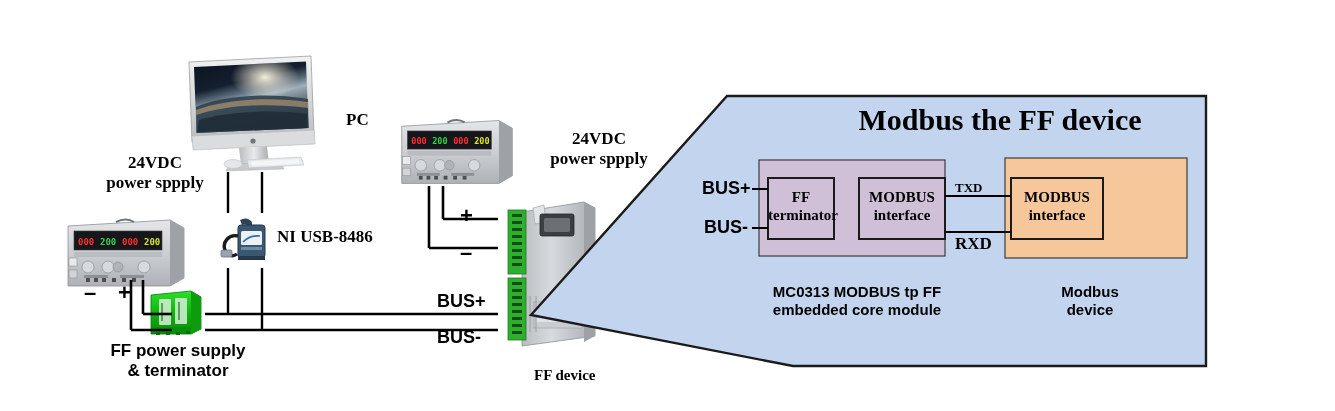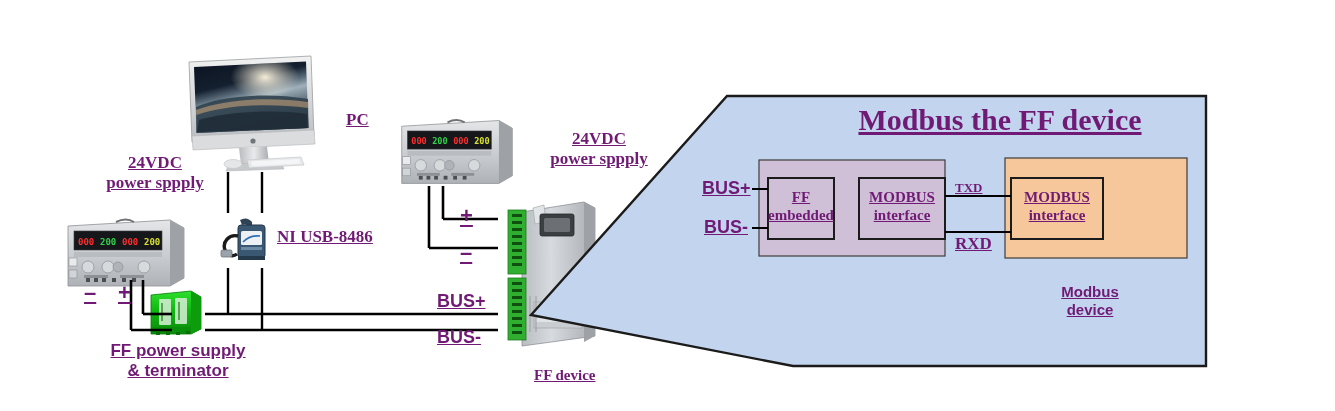--- a/index.html
+++ b/index.html
@@ -1,20 +1,20 @@
 <!DOCTYPE html>
 <html><head>
 <meta charset="utf-8">
 <style>
   html,body{margin:0;padding:0;background:#ffffff;}
   body{width:1335px;height:411px;position:relative;overflow:hidden;
        font-family:"Liberation Serif", serif;}
   .stage{position:absolute;left:0;top:0;width:1335px;height:411px;}
   svg.layer{position:absolute;left:0;top:0;width:1335px;height:411px;overflow:visible;}
-  .lbl{position:absolute;color:#701a75;white-space:pre;line-height:1.18;text-decoration:underline;}
+  .lbl{position:absolute;color:#000000;white-space:pre;line-height:1.18;}
   .serif-b{font-family:"Liberation Serif", serif;font-weight:bold;}
   .sans-b{font-family:"Liberation Sans", sans-serif;font-weight:bold;}
   .ctr{text-align:center;}
   .hw{position:absolute;}
 </style>
 </head>
 <body>
 
 <div class="stage">
 
@@ -272,25 +272,27 @@
 
   <div class="lbl serif-b ctr" style="left:800px;top:102px;width:400px;font-size:30px;">Modbus the FF device</div>
 
   <div class="lbl sans-b" style="left:702px;top:178px;font-size:18px;">BUS+</div>
   <div class="lbl sans-b" style="left:704px;top:217px;font-size:18px;">BUS-</div>
 
   <div class="lbl serif-b" style="left:955px;top:180px;font-size:13px;text-align:right;">TXD</div>
   <div class="lbl serif-b" style="left:955px;top:234px;font-size:17px;">RXD</div>
 
   <div class="lbl serif-b ctr" style="left:768px;top:189px;width:66px;font-size:15px;">FF
-embedded</div>
+terminator</div>
 
   <div class="lbl serif-b ctr" style="left:859px;top:189px;width:86px;font-size:15px;">MODBUS
 interface</div>
 
   <div class="lbl serif-b ctr" style="left:1011px;top:189px;width:92px;font-size:15px;">MODBUS
 interface</div>
 
+  <div class="lbl sans-b ctr" style="left:742px;top:283px;width:230px;font-size:15px;">MC0313 MODBUS tp FF
+embedded core module</div>
 
   <div class="lbl sans-b ctr" style="left:1010px;top:283px;width:160px;font-size:15px;">Modbus
 device</div>
 
 </div>
 
 </body></html>

